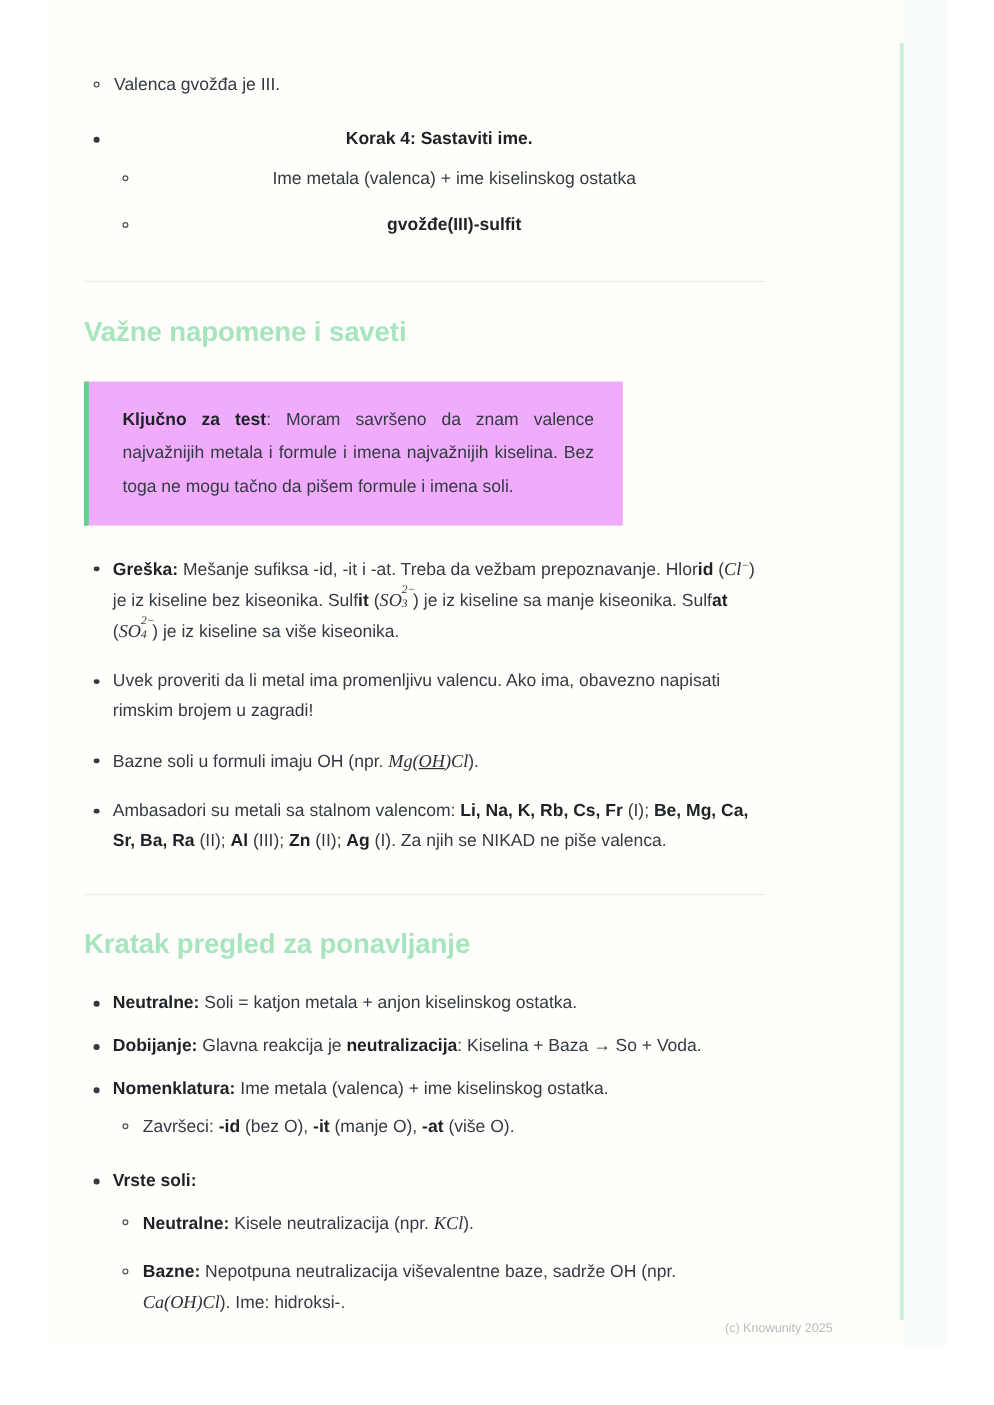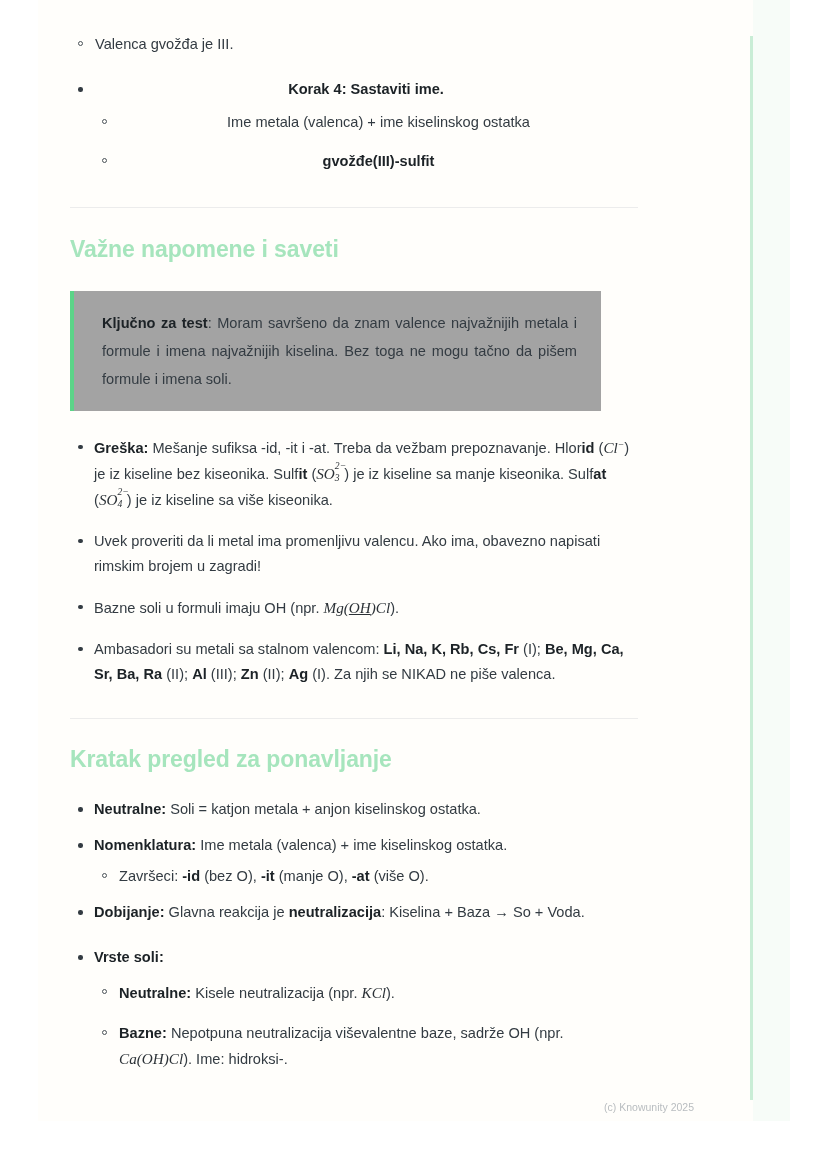--- a/index.html
+++ b/index.html
@@ -128,25 +128,25 @@
   .divider {
     height: 1px;
     background: #ececec;
     border: 0;
     margin: 0;
     width: 568px;
   }
 
   
   .callout {
-    background: #a3a3a3;
+    background: #f0abfc;
     border-left: 4px solid #5cd488;
     box-sizing: border-box;
     padding: 18px 24px 18px 28px;
-    width: 531px;
+    width: 449px;
   }
   .callout .txt {
     text-align: justify;
     line-height: 28px;
     margin: 0;
   }
 
   
   .math {
     font-family: "Liberation Serif", "DejaVu Serif", serif;
@@ -200,21 +200,21 @@
   .blk { position: relative; }
 </style>
 </head>
 <body>
 
 <div id="page-card"></div>
 <div id="right-rule"></div>
 
 <div id="content">
 
-  <div class="blk" style="padding-top:32px;">
+  <div class="blk" style="padding-top:59px;">
     <ul class="lvl2" style="margin:0;">
       <li>
         <span class="txt">Valenca gvožđa je III.</span>
       </li>
     </ul>
 
     <ul class="lvl1" style="margin-top:20px;text-align:center;">
       <li>
         <span class="txt b">Korak 4: Sastaviti ime.</span>
         <ul class="lvl2 nest">
@@ -265,32 +265,32 @@
 
   <div class="sec-head" style="margin-top:27px;">Kratak pregled za ponavljanje</div>
 
   <ul class="lvl1" style="margin-top:24px;">
 
     <li>
       <span class="txt"><span class="b">Neutralne:</span><span> Soli = katjon metala + anjon kiselinskog ostatka.</span></span>
     </li>
 
     <li style="margin-top:11px;">
+      <span class="txt"><span class="b">Dobijanje:</span><span> Glavna reakcija je </span><b>neutralizacija</b><span>: Kiselina + Baza → So + Voda.</span></span>
+    </li>
+
+    <li style="margin-top:11px;">
       <span class="txt"><span class="b">Nomenklatura:</span><span> Ime metala (valenca) + ime kiselinskog ostatka.</span></span>
       <ul class="lvl2 nest" style="margin-top:6px;">
         <li>
           <span class="txt"><span>Završeci: </span><b>-id</b><span> (bez O), </span><b>-it</b><span> (manje O), </span><b>-at</b><span> (više O).</span></span>
         </li>
       </ul>
     </li>
 
-    <li style="margin-top:11px;">
-      <span class="txt"><span class="b">Dobijanje:</span><span> Glavna reakcija je </span><b>neutralizacija</b><span>: Kiselina + Baza → So + Voda.</span></span>
-    </li>
-
     <li style="margin-top:20px;">
       <span class="txt b">Vrste soli:</span>
       <ul class="lvl2 nest" style="margin-top:10px;">
 
         <li style="margin-bottom:15px;">
           <span class="txt"><span class="b">Neutralne:</span><span> Kisele neutralizacija (npr. </span><span class="math">KCl</span><span>).</span></span>
         </li>
 
 
         <li>

